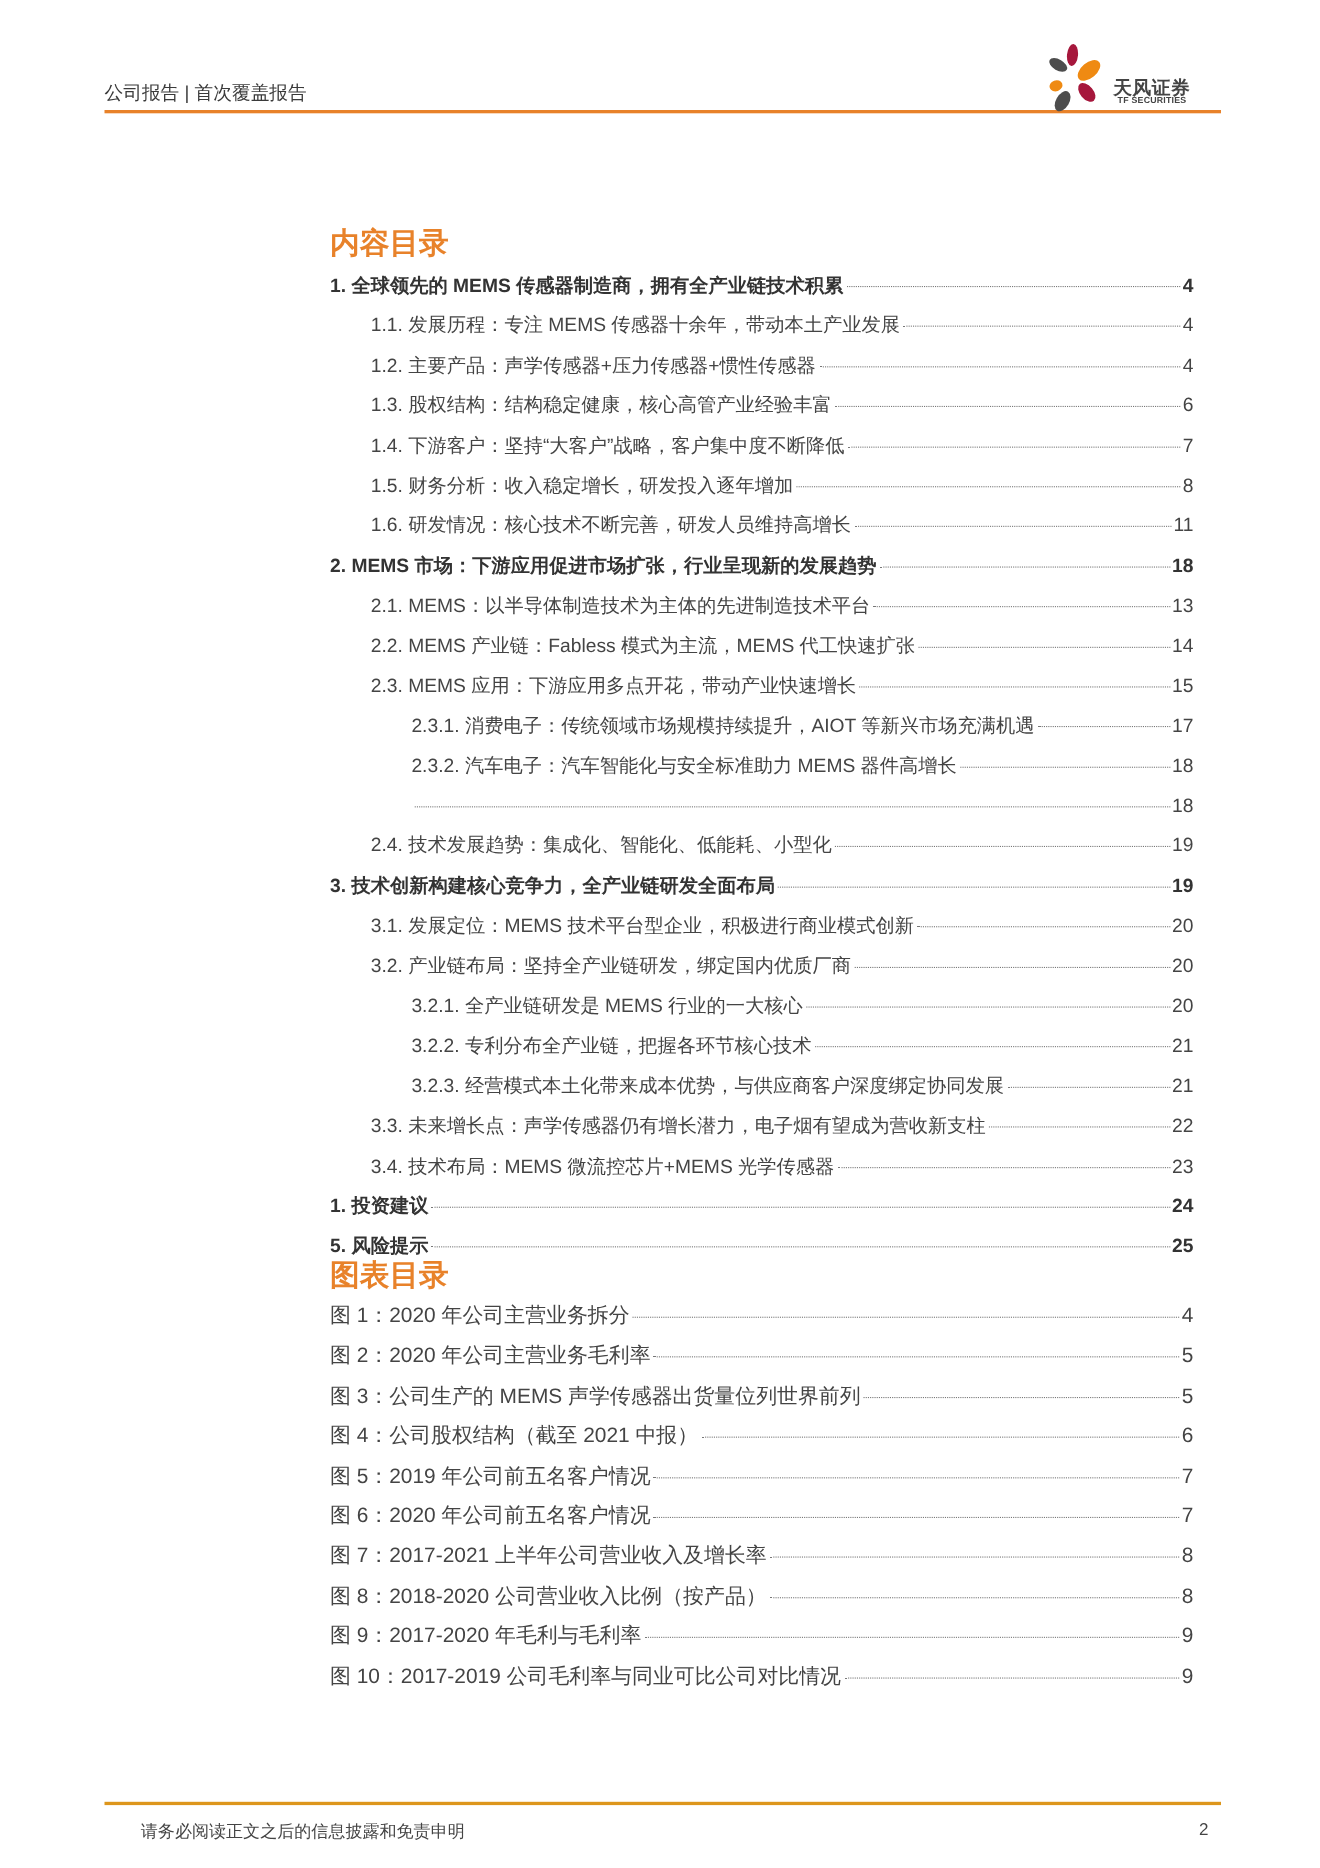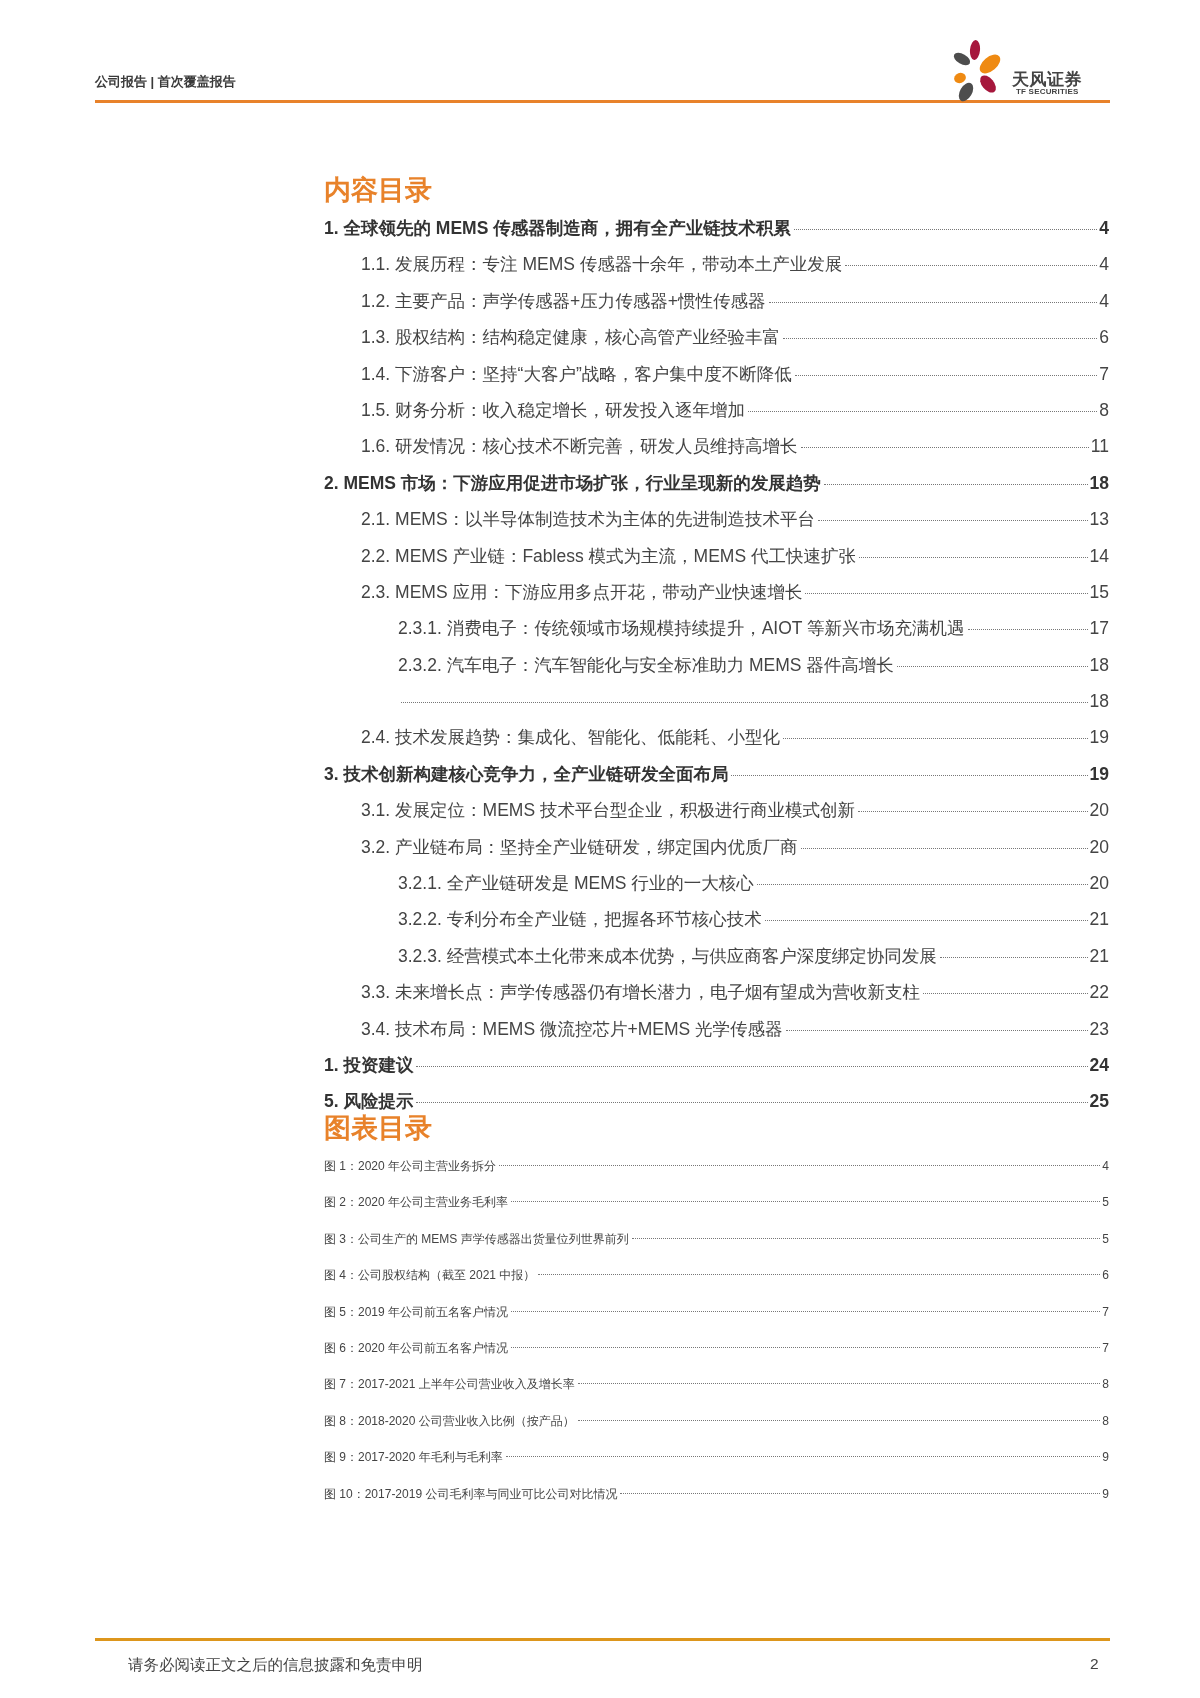--- a/index.html
+++ b/index.html
@@ -1,40 +1,40 @@
 <!DOCTYPE html>
 <html><head>
   <meta charset="utf-8">
   <style>
     html, body { margin: 0; padding: 0; background: #ffffff; }
     body { width: 1200px; height: 1698px; position: relative; overflow: hidden;
            font-family: "Liberation Sans", "DejaVu Sans", sans-serif; color: #333; }
 
     .header { position: absolute; left: 95px; top: 40px; width: 1015px; height: 62px; }
-    .header-title { position: absolute; left: 0; top: 33px; font-size: 13px; font-weight: bold; color: #3a3a3a; letter-spacing: 0px; text-align: center; }
+    .header-title { position: absolute; left: 0; top: 33px; font-size: 17px; font-weight: normal; color: #3a3a3a; letter-spacing: 0px; text-align: center; }
     .header-line { position: absolute; left: 0; top: 60px; width: 1015px; height: 3px; background: #e8822a; }
     .logo { position: absolute; right: 0; top: 0; width: 160px; height: 62px; }
     .logo-mark { position: absolute; left: 0; top: 0; width: 62px; height: 62px; }
     .logo-cn { position: absolute; left: 62px; top: 28px; font-size: 17px; color: #444; letter-spacing: 0.5px; font-weight: bold; }
     .logo-en { position: absolute; left: 66px; top: 47px; font-size: 8px; color: #444; letter-spacing: 0.2px; font-weight: bold; }
 
-    .section { position: absolute; left: 324px; width: 785px; }
+    .section { position: absolute; left: 300px; width: 785px; margin-top: 31px; }
     .section-title { font-size: 27px; font-weight: bold; color: #e8822a; height: 40px; line-height: 40px; margin: 0; }
 
     .toc-list { list-style: none; margin: 0; padding: 0; }
     .toc-row { display: flex; align-items: baseline; height: 36.4px; line-height: 36.4px; font-size: 17.5px; color: #444; white-space: nowrap; justify-content: center; }
     .toc-row.l1 { padding-left: 0; font-weight: bold; color: #333; }
     .toc-row.l2 { padding-left: 37px; }
     .toc-row.l3 { padding-left: 74px; }
     .toc-label { flex: 0 0 auto; }
     .toc-dots { flex: 1 1 auto; border-bottom: 1px dotted #777; margin: 0 2px 0 3px; position: relative; top: -4px; min-width: 10px; }
     .toc-page { flex: 0 0 auto; font-weight: normal; }
     .toc-row.l1 .toc-page { font-weight: bold; }
 
-    .fig-row { display: flex; align-items: baseline; height: 36.4px; line-height: 36.4px; font-size: 12px; color: #444; white-space: nowrap; }
+    .fig-row { display: flex; align-items: baseline; height: 36.4px; line-height: 36.4px; font-size: 19px; color: #444; white-space: nowrap; }
 
     .footer-line { position: absolute; left: 95px; top: 1638px; width: 1015px; height: 3px; background: #dd961c; }
     .footer-text { position: absolute; left: 128px; top: 1655px; font-size: 15.5px; color: #444; font-family: Liberation Serif, serif; }
     .footer-page { position: absolute; left: 1090px; top: 1655px; font-size: 15.5px; color: #444; }
   </style>
 </head>
 <body>
 
 <div class="header">
   <div class="header-title">公司报告 | 首次覆盖报告</div>

